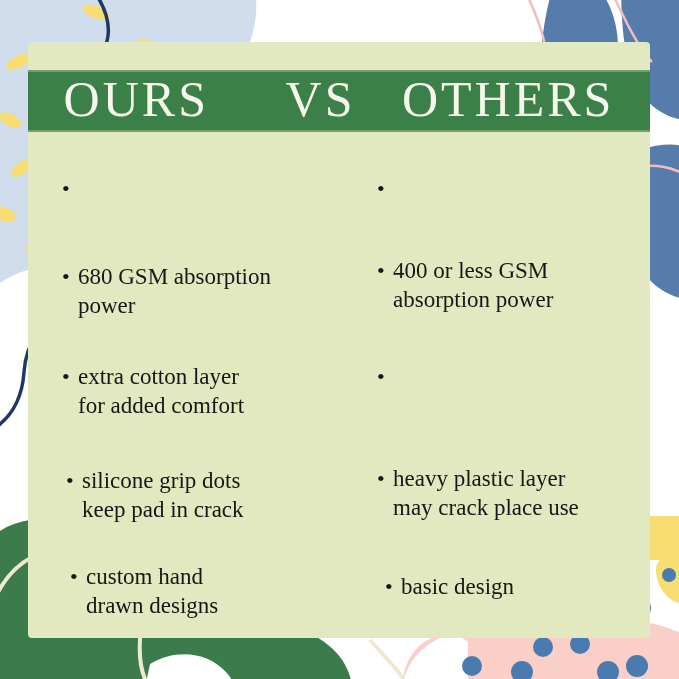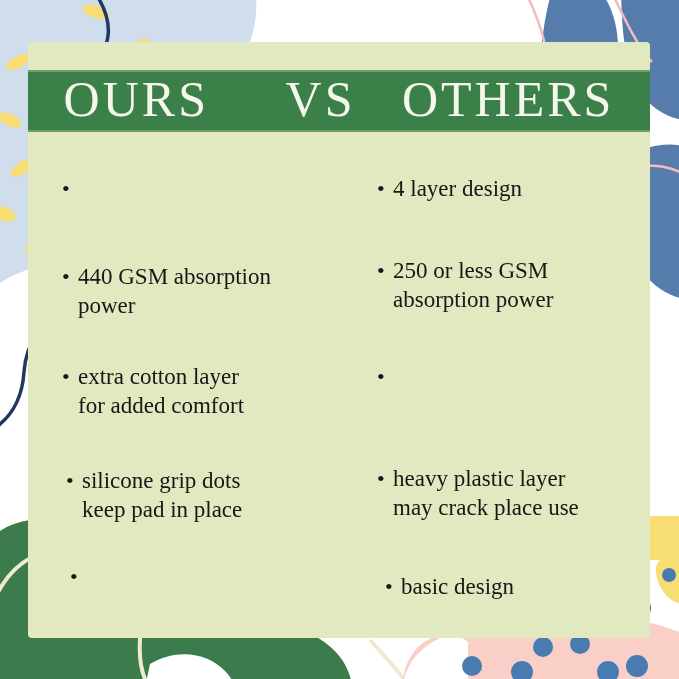--- a/index.html
+++ b/index.html
@@ -171,46 +171,47 @@
 </div>
 
 <div class="columns">
 
   <div class="col">
     <div class="row l0">
       <span class="bullet">•</span>
     </div>
     <div class="row l1">
       <span class="bullet">•</span>
-      <span class="item-text">440 GSM absorption
+      <span class="item-text">680 GSM absorption
 power</span>
     </div>
     <div class="row l2">
       <span class="bullet">•</span>
       <span class="item-text">extra cotton layer
 for added comfort</span>
     </div>
     <div class="row l3">
       <span class="bullet">•</span>
       <span class="item-text">silicone grip dots
-keep pad in place</span>
+keep pad in crack</span>
     </div>
     <div class="row l4">
       <span class="bullet">•</span>
+      <span class="item-text">custom hand
+drawn designs</span>
     </div>
   </div>
 
   <div class="col">
     <div class="row r0">
       <span class="bullet">•</span>
-      <span class="item-text">4  layer design</span>
     </div>
     <div class="row r1">
       <span class="bullet">•</span>
-      <span class="item-text">250 or less GSM
+      <span class="item-text">400 or less GSM
 absorption power</span>
     </div>
     <div class="row r2">
       <span class="bullet">•</span>
     </div>
     <div class="row r3">
       <span class="bullet">•</span>
       <span class="item-text">heavy plastic layer
 may crack place use</span>
     </div>

